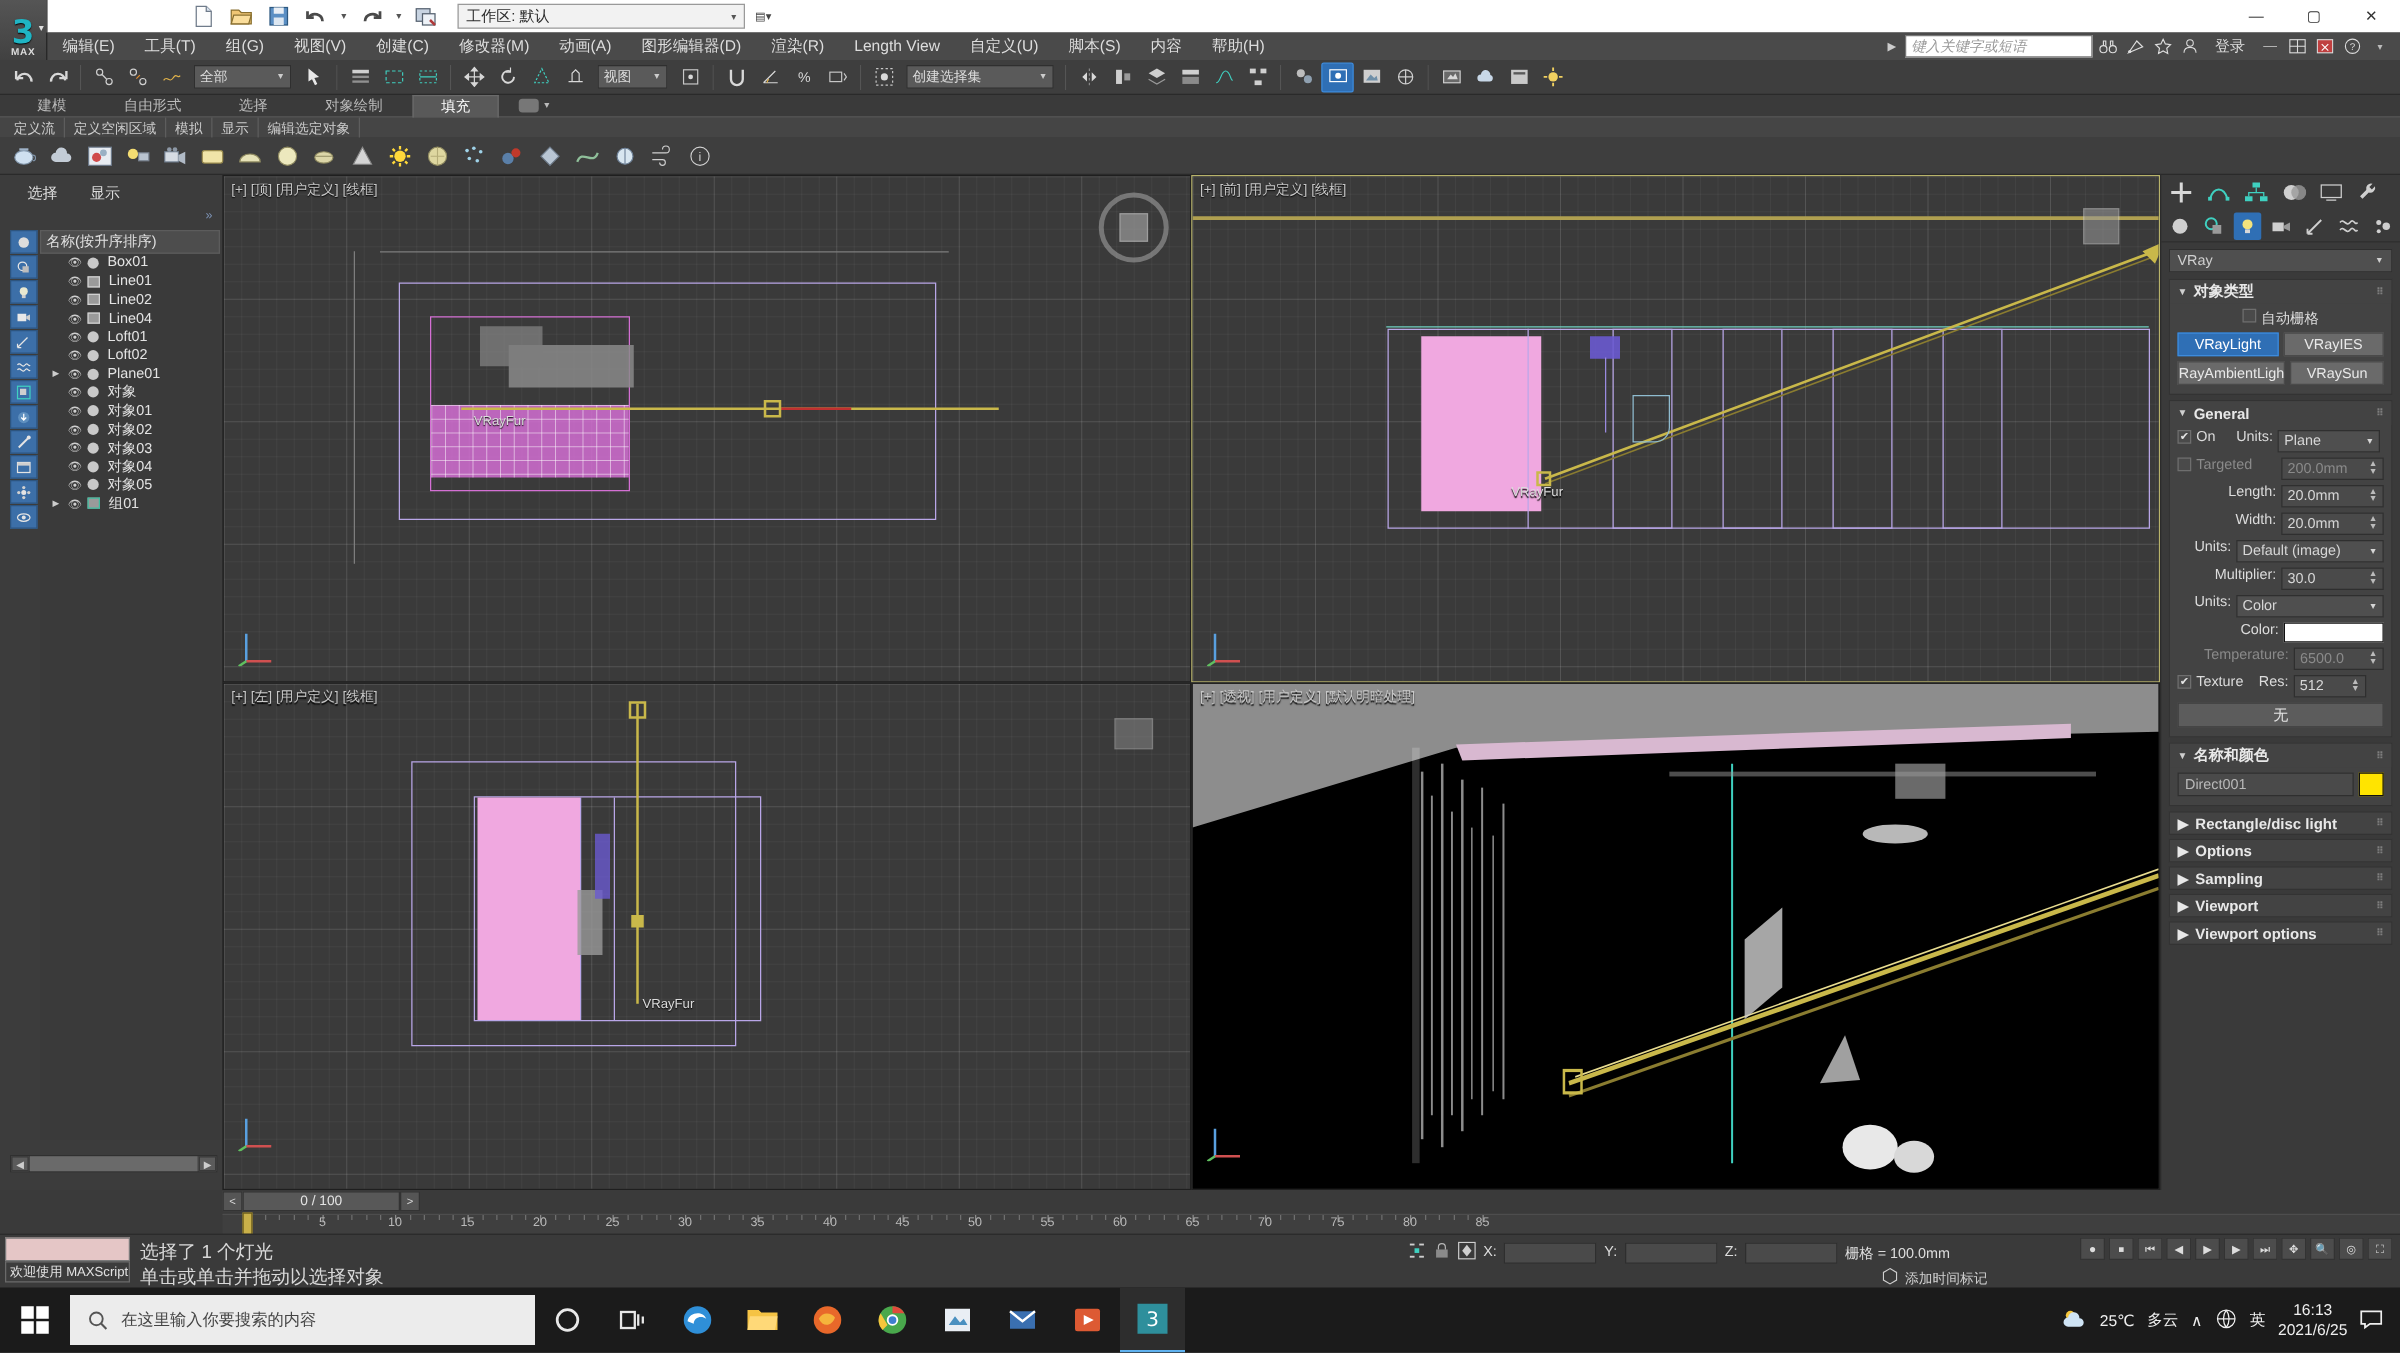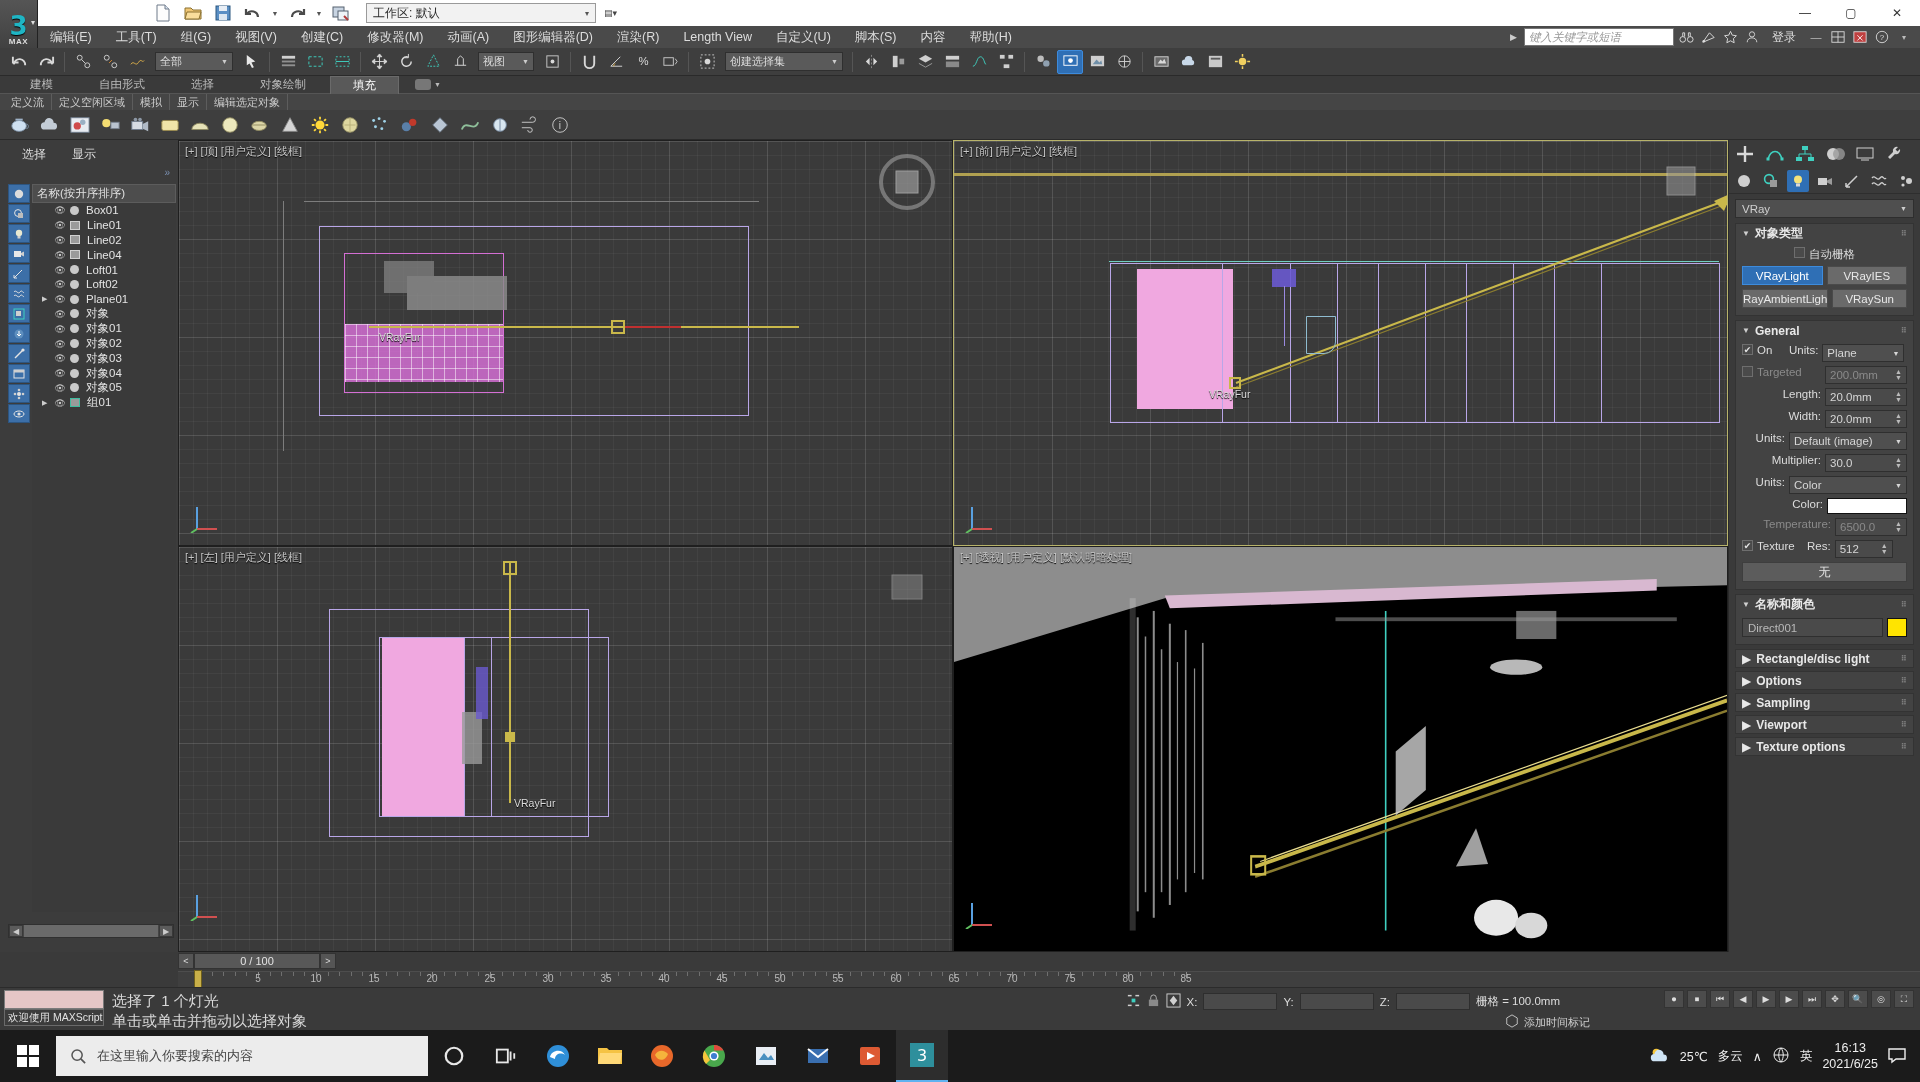--- a/index.html
+++ b/index.html
@@ -1281,21 +1281,21 @@
       <span>Sampling</span>
       <span class="grip">⠿</span>
     </div>
     <div class="ro-collapsed">
       <span class="tri">▶</span>
       <span>Viewport</span>
       <span class="grip">⠿</span>
     </div>
     <div class="ro-collapsed">
       <span class="tri">▶</span>
-      <span>Texture options</span>
+      <span>Viewport options</span>
       <span class="grip">⠿</span>
     </div>
   </div>
 
   <div class="timebar">
     <div class="frnav">
       <div class="ab">&lt;</div>
       <div class="ff">0 / 100</div>
       <div class="ab">&gt;</div>
     </div>

